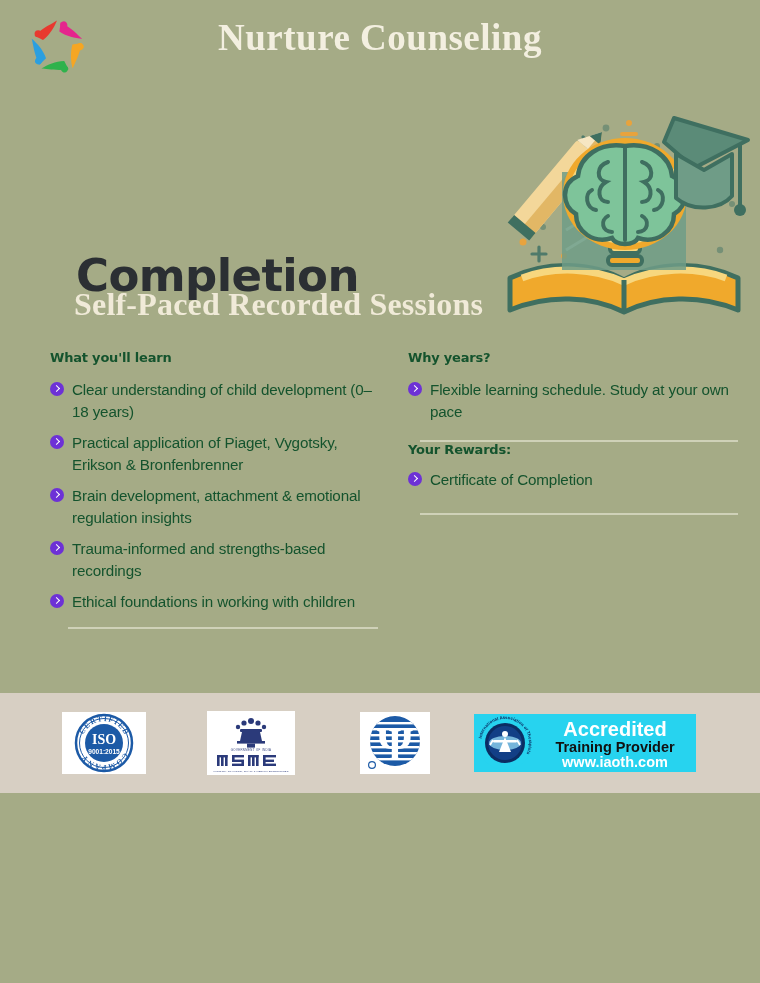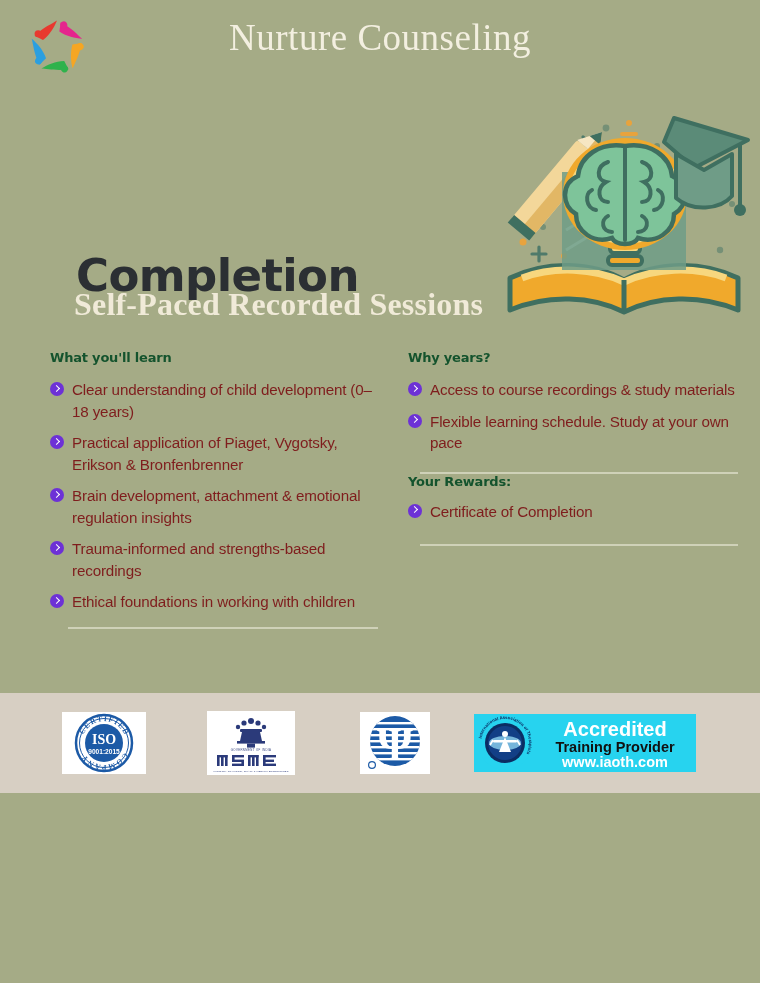--- a/index.html
+++ b/index.html
@@ -27,21 +27,21 @@
     width: 70px;
     height: 70px;
   }
   .brand-title {
     position: absolute;
     left: 0;
     top: 16px;
     width: 760px;
     text-align: center;
     font-family: "Liberation Serif", serif;
-    font-weight: 400;
+    font-weight: 700;
     font-size: 37px;
     letter-spacing: 0.5px;
     color: #f3efe0;
   }
 
   
   .hero {
     position: relative;
     height: 262px;
   }
@@ -105,21 +105,21 @@
     list-style: none;
     margin: 0;
     padding: 0;
   }
   ul.blist li {
     position: relative;
     padding-left: 22px;
     margin-bottom: 10px;
     font-size: 15.2px;
     line-height: 21.5px;
-    color: #7f1d1d;
+    color: #14532d;
     letter-spacing: -0.15px;
   }
   ul.blist.tight li { margin-bottom: 6px; }
 
   .chev {
     position: absolute;
     left: 0;
     top: 3px;
     width: 14px;
     height: 14px;
@@ -328,24 +328,20 @@
         <span class="chev"></span>
         <span>Ethical foundations in working with children</span>
       </li>
     </ul>
     <hr class="divider l1">
   </div>
 
   <div class="col col-right">
     <h2 class="col-head">Why years?</h2>
     <ul class="blist">
-      <li>
-        <span class="chev"></span>
-        <span>Access to course recordings &amp; study materials</span>
-      </li>
       <li>
         <span class="chev"></span>
         <span>Flexible learning schedule. Study at your own pace</span>
       </li>
     </ul>
     <hr class="divider r1">
 
     <h2 class="col-head rewards">Your Rewards:</h2>
     <ul class="blist tight">
       <li>

